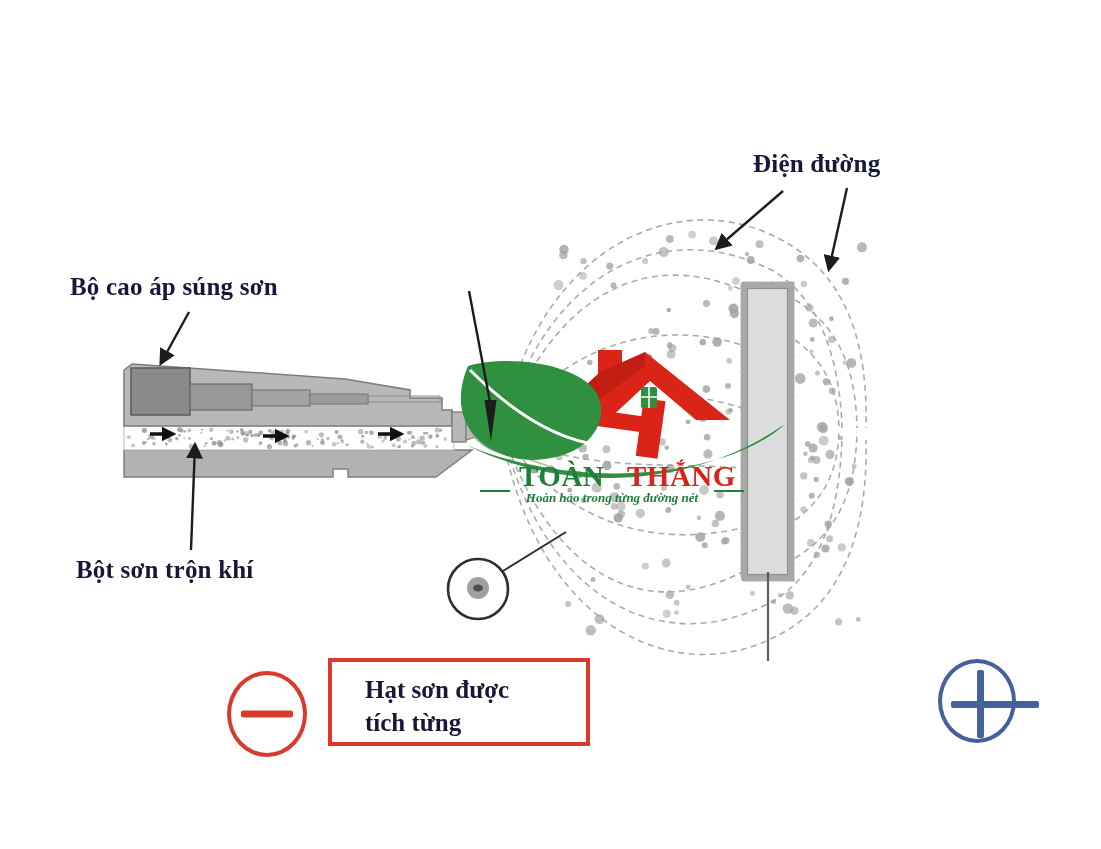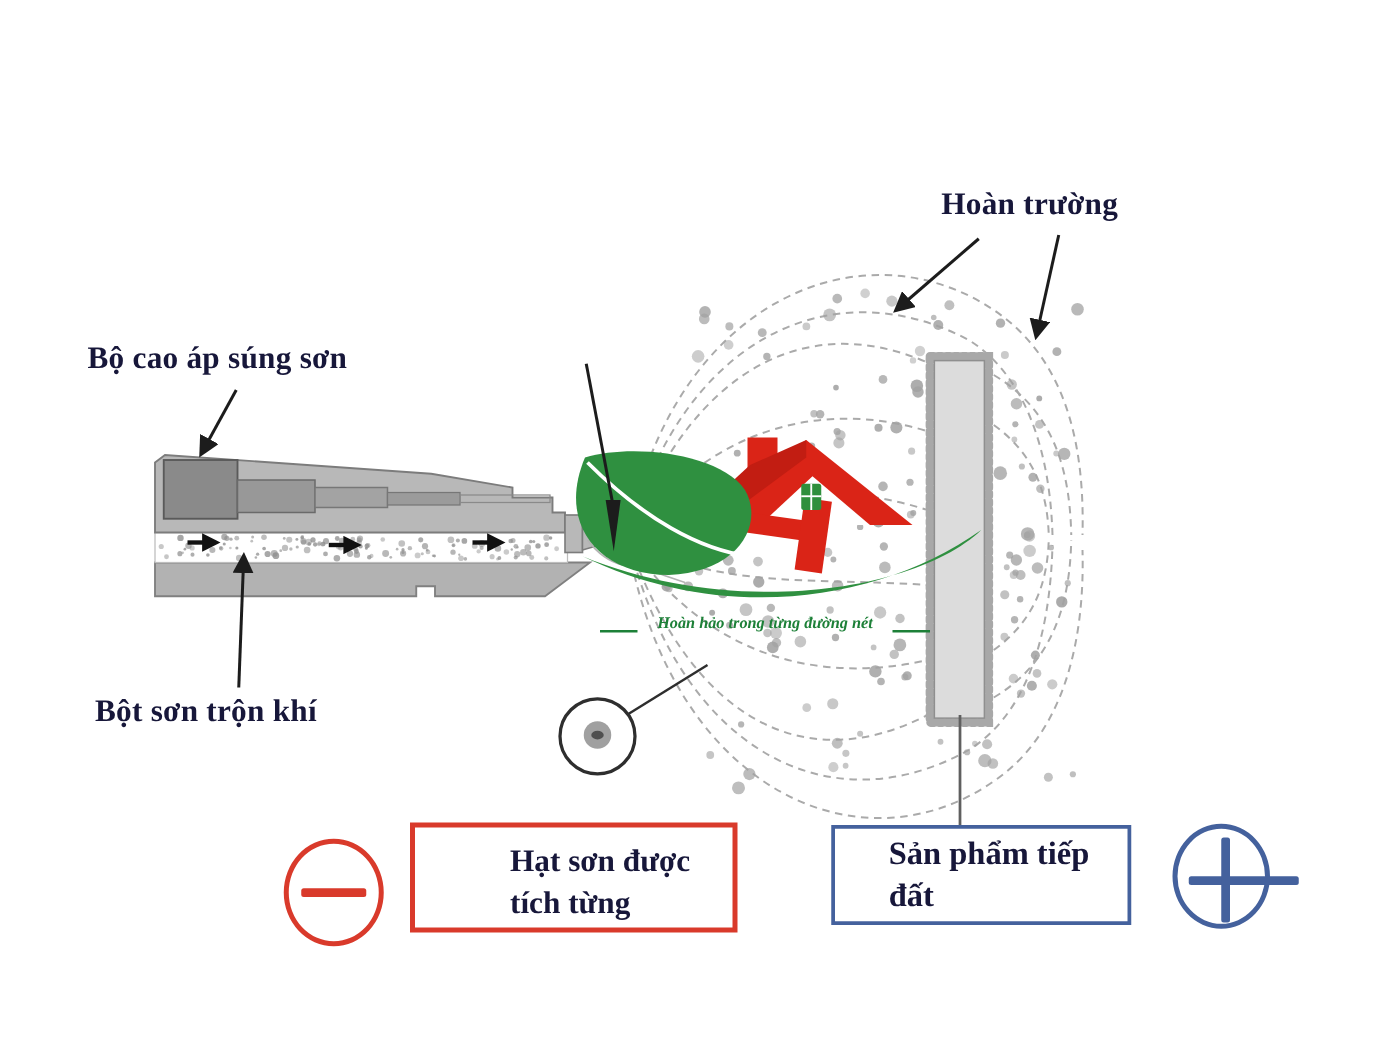--- a/index.html
+++ b/index.html
@@ -8,32 +8,32 @@
     font-family:"Liberation Serif", serif;
   }
   .stage svg{position:absolute;left:0;top:0;}
   .label{
     position:absolute;font-weight:bold;font-size:25px;color:var(--label-ink,#17173a);
     white-space:nowrap;letter-spacing:.2px;
   }
   .legend-box{position:absolute;background:#fff;box-sizing:border-box;}
   .redbox{border:4px solid var(--negative-red,#d93a2b);}
   .bluebox{border:3px solid var(--positive-blue,#44619d);display:flex;align-items:center;justify-content:center;}
-  .boxtext{font-weight:bold;font-size:25px;color:var(--label-ink,#17173a);line-height:1.32;margin-left:43px;}
+  .boxtext{font-weight:bold;font-size:25px;color:var(--label-ink,#17173a);line-height:1.32;}
   .sign-circle{position:absolute;box-sizing:border-box;border-radius:50%;overflow:visible;}
   .minus-wrap{border:4px solid var(--negative-red,#d93a2b);}
   .plus-wrap{border:4px solid var(--positive-blue,#44619d);}
   .bar{position:absolute;border-radius:2px;}
   .minus-bar{width:52px;height:7px;left:50%;top:50%;transform:translate(-50%,-50%);background:var(--negative-red,#d93a2b);}
   .plus-h{width:88px;height:7px;left:9px;top:38px;background:var(--positive-blue,#44619d);}
   .plus-v{width:7px;height:68px;left:35px;top:7px;background:var(--positive-blue,#44619d);}
   .brand-text{position:absolute;left:519px;top:460px;font-weight:bold;font-size:29px;letter-spacing:.5px;white-space:nowrap;}
   .brand-first{color:var(--brand-green,#1d8038);}
   .brand-second{color:var(--brand-red,#da2417);}
-  .tagline-row{position:absolute;left:503px;top:490px;width:218px;display:flex;align-items:flex-end;justify-content:center;gap:16px;}
+  .tagline-row{position:absolute;left:503px;top:490px;width:218px;display:flex;align-items:flex-start;justify-content:center;gap:16px;}
   .tagline{font-style:italic;font-size:13px;font-weight:bold;color:var(--brand-green,#1d8038);white-space:nowrap;}
   .tag-dash{width:30px;height:2px;background:var(--brand-green,#1d8038);flex:0 0 auto;}
 </style>
 </head>
 <body>
 
 <div class="stage">
 
   <svg width="1101" height="849" viewBox="0 0 1101 849">
     <defs>
@@ -426,41 +426,43 @@
     </g>
 
     <g>
       <line x1="503" y1="571" x2="566" y2="532" stroke="#2e2e2e" stroke-width="2"></line>
       <circle cx="478" cy="589" r="30" fill="#ffffff" stroke="#2e2e2e" stroke-width="2.6"></circle>
       <circle cx="478" cy="588" r="11" fill="#a0a0a0"></circle>
       <ellipse cx="478" cy="588" rx="5" ry="3.5" fill="#4f4f4f"></ellipse>
     </g>
   </svg>
 
-  <div class="label" style="left:753px;top:150px;">Hoàn trường</div>
+  <div class="label" style="left:753px;top:150px;">Điện đường</div>
   <div class="label" style="left:70px;top:273px;">Bộ cao áp súng sơn</div>
   <div class="label" style="left:76px;top:556px;">Bột sơn trộn khí</div>
 
   <div class="sign-circle minus-wrap" style="left:227px;top:671px;width:80px;height:86px;">
     <div class="bar minus-bar"></div>
   </div>
 
   <div class="legend-box redbox" style="left:328px;top:658px;width:262px;height:88px;padding:11px 0 0 33px;">
     <div class="boxtext">Hạt sơn được</div>
     <div class="boxtext">tích từng</div>
   </div>
 
-  <div class="legend-box bluebox" style="left:665px;top:660px;width:240px;height:80px;">
-    <div class="boxtext" style="font-size:26px;">Sản phẩm tiếp đất</div>
-  </div>
 
   <div class="sign-circle plus-wrap" style="left:938px;top:659px;width:78px;height:84px;">
     <div class="bar plus-h"></div>
     <div class="bar plus-v"></div>
   </div>
 
+  <div class="brand-text">
+    <span class="brand-first">TOÀN</span>
+    <span>&nbsp;</span>
+    <span class="brand-second">THẮNG</span>
+  </div>
   <div class="tagline-row">
     <div class="tag-dash"></div>
     <div class="tagline">Hoàn hảo trong từng đường nét</div>
     <div class="tag-dash"></div>
   </div>
 
 </div>
 
 </body></html>

